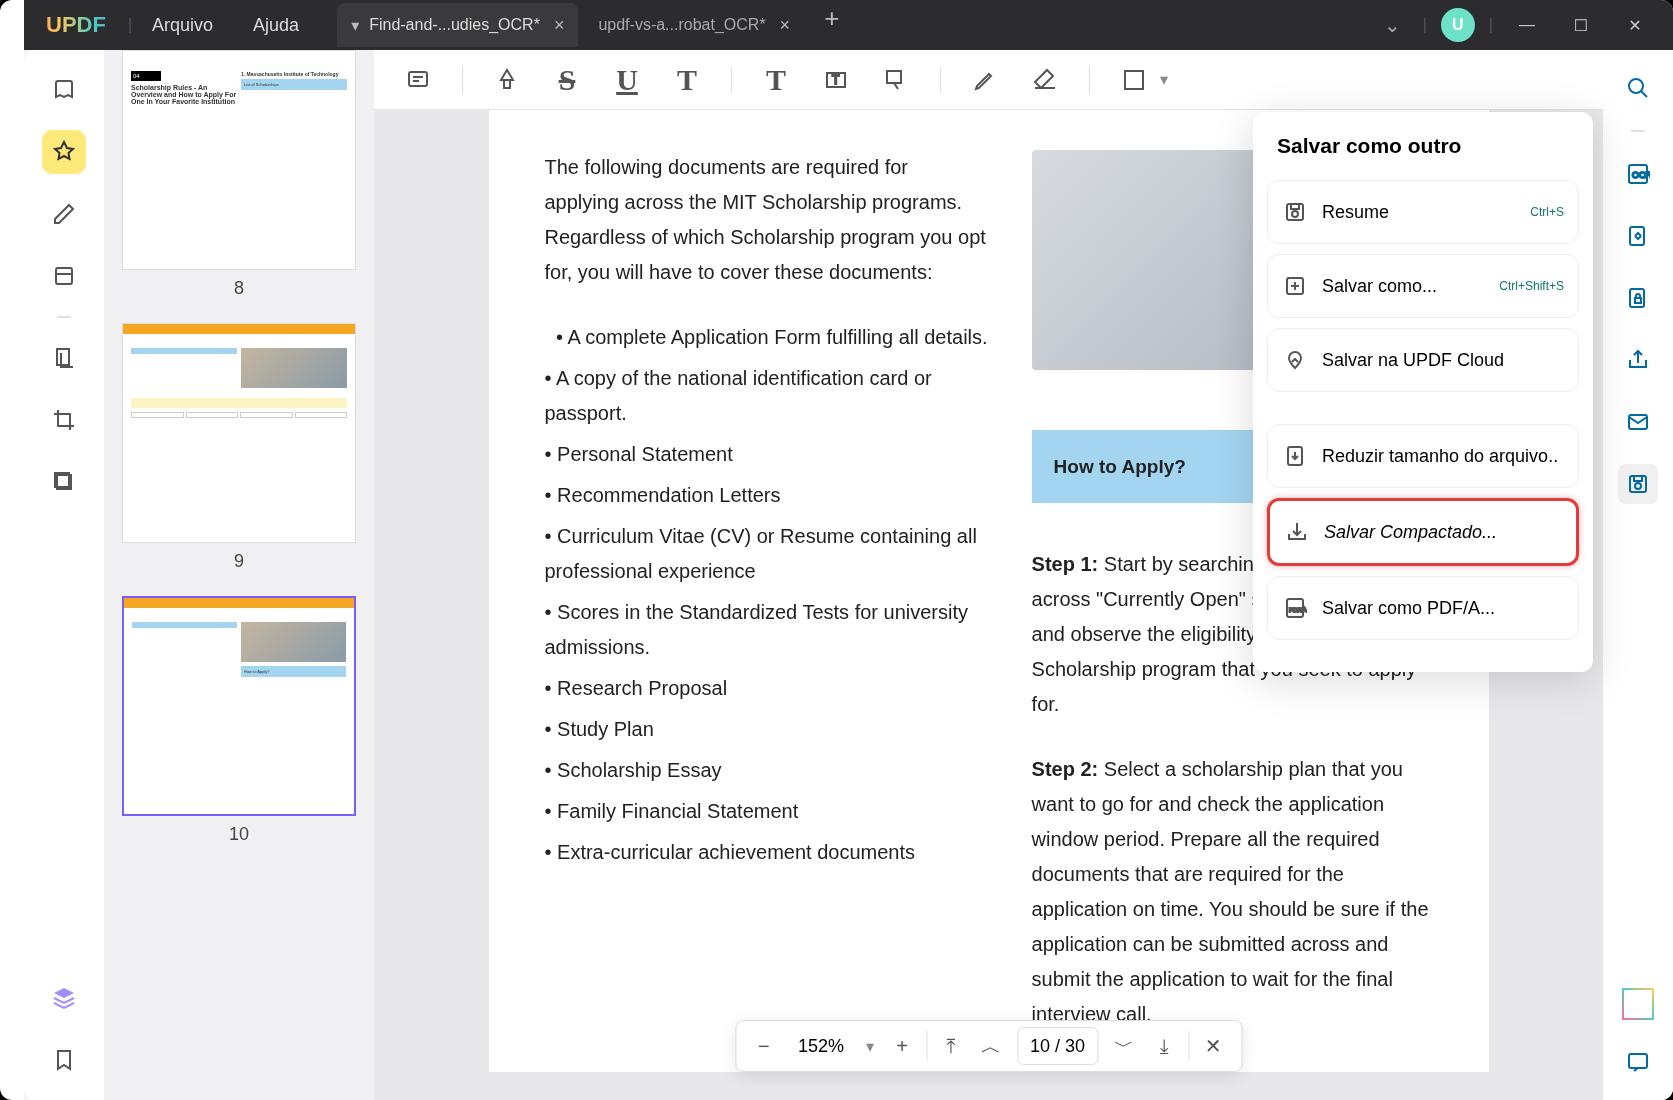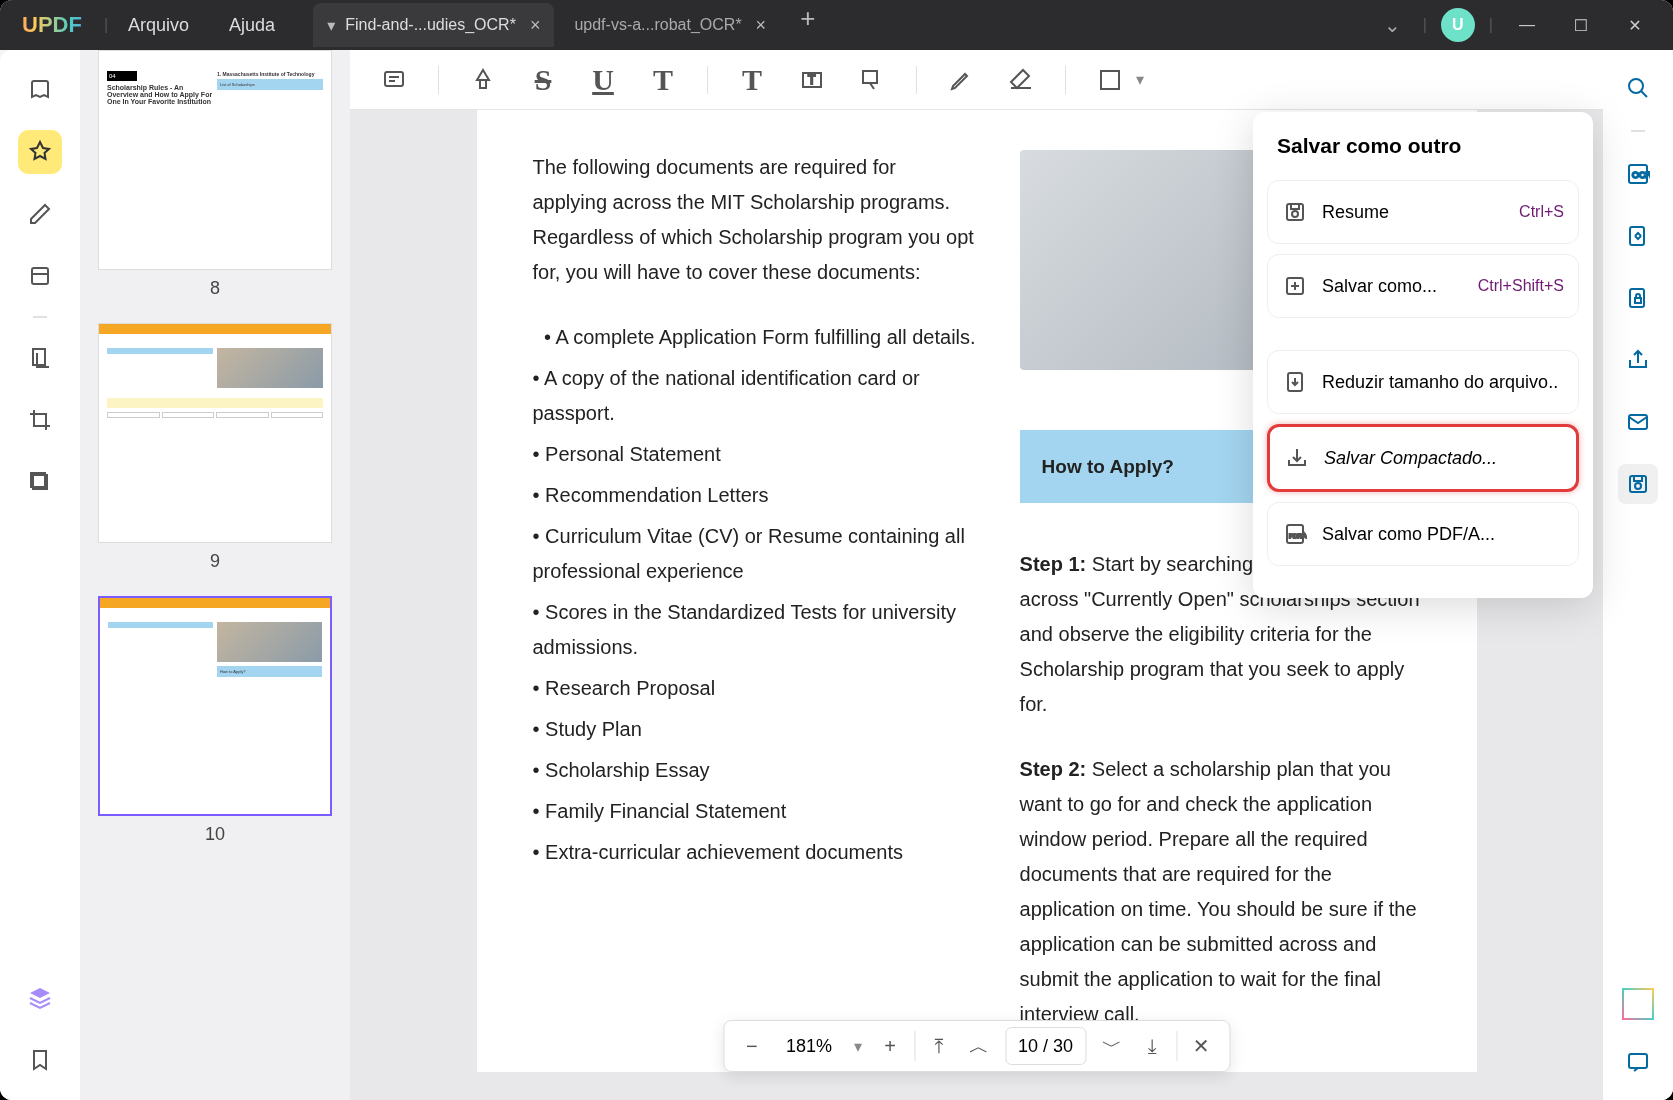--- a/index.html
+++ b/index.html
@@ -1,17 +1,17 @@
 <!DOCTYPE html>
 <html><head>
 <meta charset="utf-8">
 <style>
 * { margin: 0; padding: 0; box-sizing: border-box; font-family: -apple-system, Segoe UI, sans-serif; }
 body { width: 1673px; height: 1100px; background: #000; overflow: hidden; }
-.app { width: 100%; height: 100%; background: #fff; display: flex; flex-direction: column; border-radius: 12px; overflow: hidden; }
+.app { width: 100%; height: 100%; background: #fff; display: flex; flex-direction: column; border-radius: 12px; overflow: hidden; padding-left: 24px; }
 
 .titlebar { height: 50px; background: #2c2c2e; display: flex; align-items: center; color: #ddd; }
 .logo { padding: 0 22px; font-size: 22px; font-weight: 700; background: linear-gradient(90deg,#ff6b6b,#feca57,#4ecdc4,#667eea); -webkit-background-clip: text; color: transparent; }
 .tb-divider { color: #555; }
 .menu-item { padding: 0 20px; font-size: 18px; cursor: pointer; }
 .tabs { display: flex; margin-left: 18px; }
 .tab { background: #3a3a3c; border-radius: 8px 8px 0 0; height: 44px; display: flex; align-items: center; padding: 0 14px; margin-right: 6px; font-size: 16px; }
 .tab.inactive { background: transparent; color: #aaa; }
 .tab-close { margin-left: 14px; color: #bbb; font-size: 18px; }
 .tab-add { color: #bbb; font-size: 26px; padding: 0 14px; }
@@ -57,21 +57,21 @@
 
 .right-rail { width: 70px; background: #fff; display: flex; flex-direction: column; align-items: center; padding-top: 18px; gap: 22px; }
 .rr-icon { width: 40px; height: 40px; display: flex; align-items: center; justify-content: center; color: #0369a1; }
 .rr-bottom { margin-top: auto; padding-bottom: 18px; display: flex; flex-direction: column; gap: 18px; }
 .ai-badge { width: 32px; height: 32px; border-radius: 50%; border: 2px solid; border-image: linear-gradient(45deg,#ff6b9d,#4ecdc4,#feca57) 1; }
 
 .panel { position: absolute; right: 80px; top: 62px; width: 340px; background: #fff; border-radius: 12px; box-shadow: 0 8px 40px rgba(0,0,0,.15); padding: 22px 14px; z-index: 50; }
 .panel-title { font-size: 21px; font-weight: 600; padding: 0 10px 22px; }
 .panel-item { display: flex; align-items: center; gap: 14px; padding: 18px 14px; border-radius: 12px; border: 1px solid #eee; margin-bottom: 10px; font-size: 18px; cursor: pointer; background: #fff; }
 .panel-item.hl { border: 3px solid #e23b3b; box-shadow: 0 0 6px rgba(226,59,59,.4); font-style: italic; }
-.panel-shortcut { margin-left: auto; font-size: 16px; color: #701a75; }
+.panel-shortcut { margin-left: auto; font-size: 12px; color: #0f766e; }
 .panel-gap { height: 22px; }
 .pi-icon { width: 26px; height: 26px; display: flex; align-items: center; justify-content: center; color: #555; }
 
 .pager { position: absolute; bottom: 28px; left: 50%; transform: translateX(-50%); height: 52px; background: #fff; border: 1px solid #ddd; border-radius: 8px; display: flex; align-items: center; padding: 0 8px; box-shadow: 0 4px 16px rgba(0,0,0,.1); z-index: 40; }
 .pg-btn { width: 40px; height: 40px; display: flex; align-items: center; justify-content: center; color: #555; font-size: 20px; cursor: pointer; }
 .pg-zoom { padding: 0 14px; font-size: 18px; }
 .pg-sep { width: 1px; height: 30px; background: #e0e0e0; margin: 0 4px; }
 .pg-input { border: 1px solid #ddd; border-radius: 6px; height: 38px; padding: 0 12px; font-size: 18px; display: flex; align-items: center; margin: 0 6px; }
 
 svg { width: 24px; height: 24px; }
@@ -290,21 +290,21 @@
         <div class="page-right">
           <div class="doc-img"></div>
           <div class="callout">How to Apply?</div>
           <p style="margin-bottom:30px;"><span class="bold">Step 1:</span><span> Start by searching Webpage of MIT across "Currently Open" scholarships section and observe the eligibility criteria for the Scholarship program that you seek to apply for.</span></p>
           <p><span class="bold">Step 2:</span><span> Select a scholarship plan that you want to go for and check the application window period. Prepare all the required documents that are required for the application on time. You should be sure if the application can be submitted across and submit the application to wait for the final interview call.</span></p>
         </div>
       </div>
 
       <div class="pager">
         <div class="pg-btn">−</div>
-        <div class="pg-zoom">181%</div>
+        <div class="pg-zoom">152%</div>
         <span style="color:#888;padding:0 8px;">▾</span>
         <div class="pg-btn">+</div>
         <div class="pg-sep"></div>
         <div class="pg-btn">⤒</div>
         <div class="pg-btn">︿</div>
         <div class="pg-input">10 / 30</div>
         <div class="pg-btn">﹀</div>
         <div class="pg-btn">⤓</div>
         <div class="pg-sep"></div>
         <div class="pg-btn">✕</div>
@@ -328,20 +328,29 @@
           <div class="panel-item">
             <div class="pi-icon">
               <svg viewBox="0 0 24 24" fill="none" stroke="currentColor" stroke-width="2">
                 <rect x="4" y="4" width="16" height="16" rx="2"></rect>
                 <path d="M12 8v8M8 12h8"></path>
               </svg>
             </div>
             <span>Salvar como...</span>
             <span class="panel-shortcut">Ctrl+Shift+S</span>
           </div>
+          <div class="panel-item">
+            <div class="pi-icon">
+              <svg viewBox="0 0 24 24" fill="none" stroke="currentColor" stroke-width="2">
+                <path d="M18 10a6 6 0 10-12 0c0 4 6 10 6 10s6-6 6-10z"></path>
+                <path d="M9 14l3-3 3 3"></path>
+              </svg>
+            </div>
+            <span>Salvar na UPDF Cloud</span>
+          </div>
         </div>
       <div class="panel-gap"></div>
       <div id="panel-items2">
           <div class="panel-item">
             <div class="pi-icon">
               <svg viewBox="0 0 24 24" fill="none" stroke="currentColor" stroke-width="2">
                 <rect x="5" y="3" width="14" height="18" rx="2"></rect>
                 <path d="M9 12l3 3 3-3M12 8v7"></path>
               </svg>
             </div>

